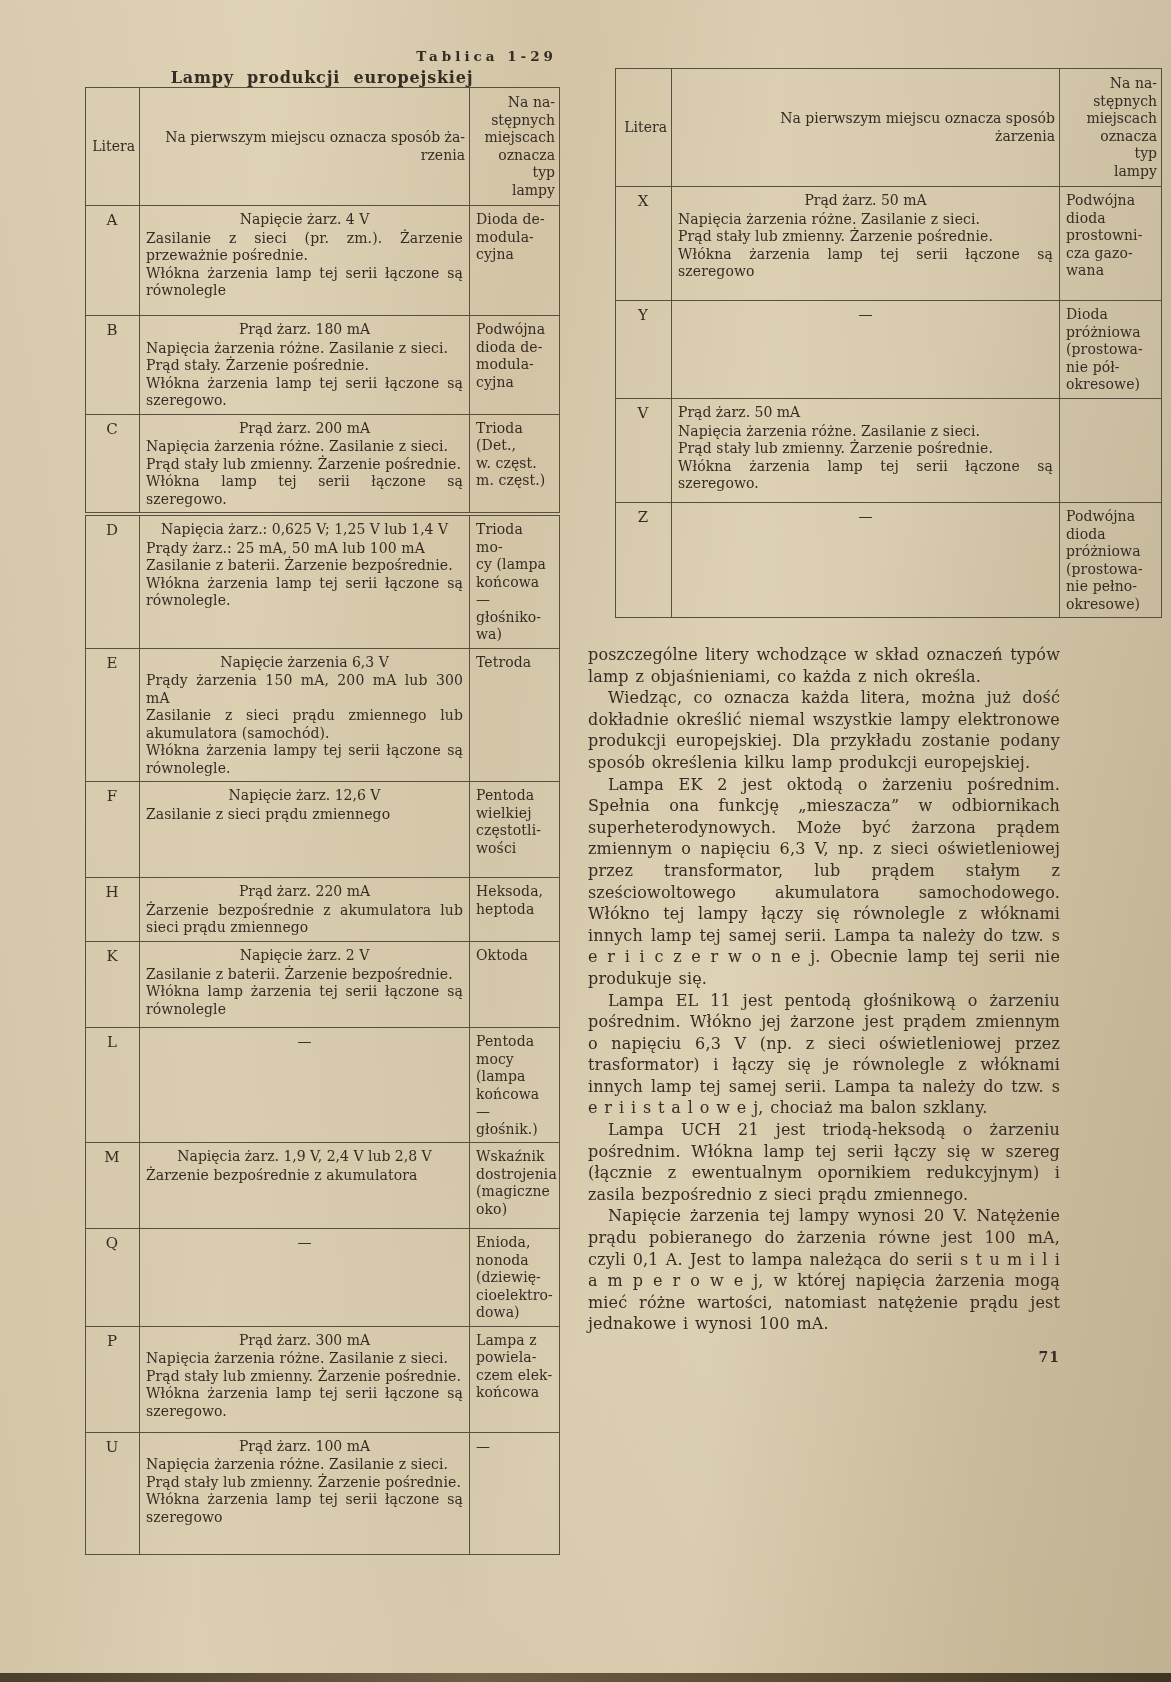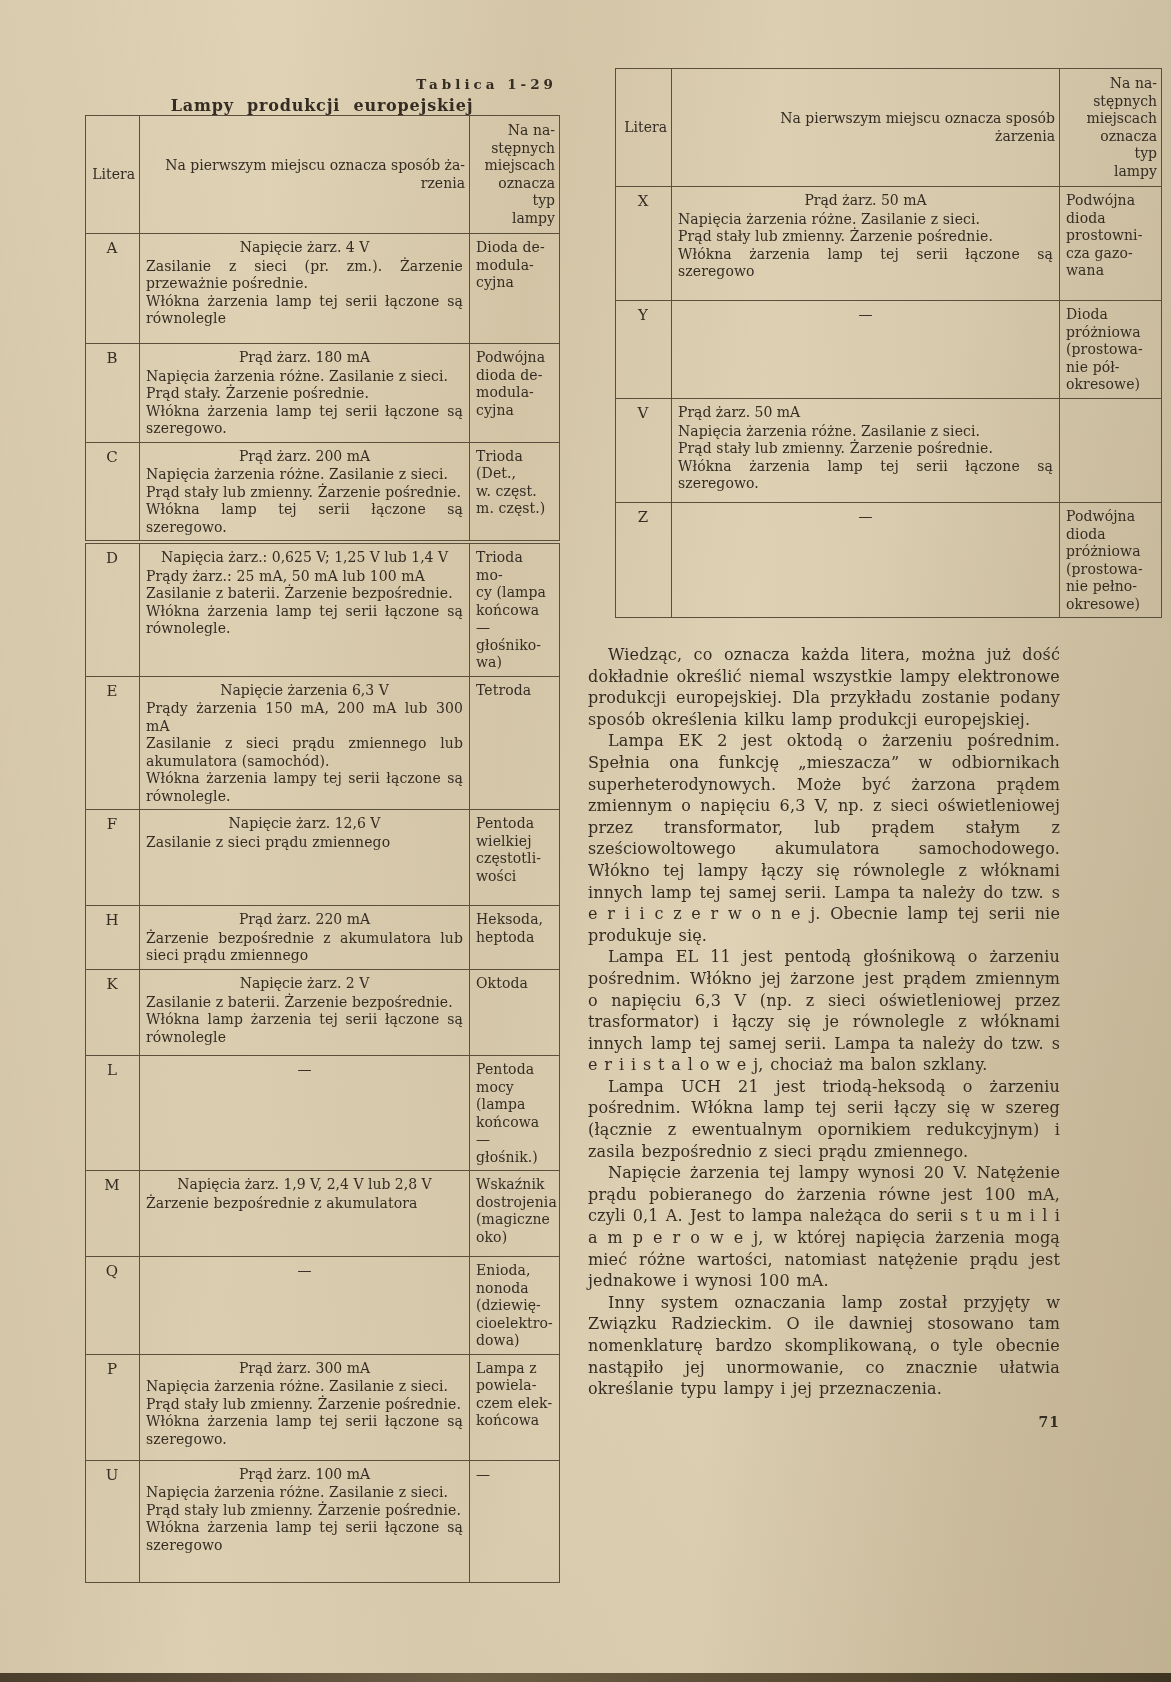--- a/index.html
+++ b/index.html
@@ -13,21 +13,21 @@
   }
   .page-edge-bottom{
     position:absolute;left:0;bottom:0;width:100%;height:9px;
     background:linear-gradient(90deg,#4a3e2c,#6b5c44 40%,#55482f 75%,#3e3422);
   }
 
   
   .col-left{position:absolute;left:85px;top:48px;width:474px;}
   .caption{
     text-align:right;padding-right:2px;font-size:13.5px;font-weight:bold;
-    letter-spacing:4px;margin-bottom:4px;margin-top:28px;
+    letter-spacing:4px;margin-bottom:4px;
   }
   .title{
     text-align:center;font-weight:bold;font-size:16px;letter-spacing:0.8px;
     word-spacing:7px;
   }
 
   
   table.lamp{
     border-collapse:collapse;table-layout:fixed;
     font-size:14px;line-height:1.25;width:100%;
@@ -322,24 +322,24 @@
 dioda
 próżniowa
 (prostowa-
 nie pełno-
 okresowe)</td>
     </tr>
   </tbody>
     </table>
 
   <div class="article">
+    <p class="noindent">poszczególne litery wchodzące w skład oznaczeń typów lamp z objaśnieniami, co każda z nich określa.</p>
     <p>Wiedząc, co oznacza każda litera, można już dość dokładnie określić niemal wszystkie lampy elektronowe produkcji europejskiej. Dla przykładu zostanie podany sposób określenia kilku lamp produkcji europejskiej.</p>
     <p>Lampa EK 2 jest oktodą o żarzeniu pośrednim. Spełnia ona funkcję „mieszacza” w odbiornikach superheterodynowych. Może być żarzona prądem zmiennym o napięciu 6,3 V, np. z sieci oświetleniowej przez transformator, lub prądem stałym z sześciowoltowego akumulatora samochodowego. Włókno tej lampy łączy się równolegle z włóknami innych lamp tej samej serii. Lampa ta należy do tzw. s e r i i  c z e r w o n e j. Obecnie lamp tej serii nie produkuje się.</p>
     <p>Lampa EL 11 jest pentodą głośnikową o żarzeniu pośrednim. Włókno jej żarzone jest prądem zmiennym o napięciu 6,3 V (np. z sieci oświetleniowej przez trasformator) i łączy się je równolegle z włóknami innych lamp tej samej serii. Lampa ta należy do tzw. s e r i i  s t a l o w e j, chociaż ma balon szklany.</p>
     <p>Lampa UCH 21 jest triodą-heksodą o żarzeniu pośrednim. Włókna lamp tej serii łączy się w szereg (łącznie z ewentualnym opornikiem redukcyjnym) i zasila bezpośrednio z sieci prądu zmiennego.</p>
     <p>Napięcie żarzenia tej lampy wynosi 20 V. Natężenie prądu pobieranego do żarzenia równe jest 100 mA, czyli 0,1 A. Jest to lampa należąca do serii s t u m i l i a m p e r o w e j, w której napięcia żarzenia mogą mieć różne wartości, natomiast natężenie prądu jest jednakowe i wynosi 100 mA.</p>
-    <p>Inny system oznaczania lamp został przyjęty w Związku Radzieckim. O ile dawniej stosowano tam nomenklaturę bardzo skomplikowaną, o tyle obecnie nastąpiło jej unormowanie, co znacznie ułatwia określanie typu lampy i jej przeznaczenia.</p>
   </div>
 
   <div class="pageno">71</div>
 </div>
 
 <div class="page-edge-bottom"></div>
 
 </body></html>

